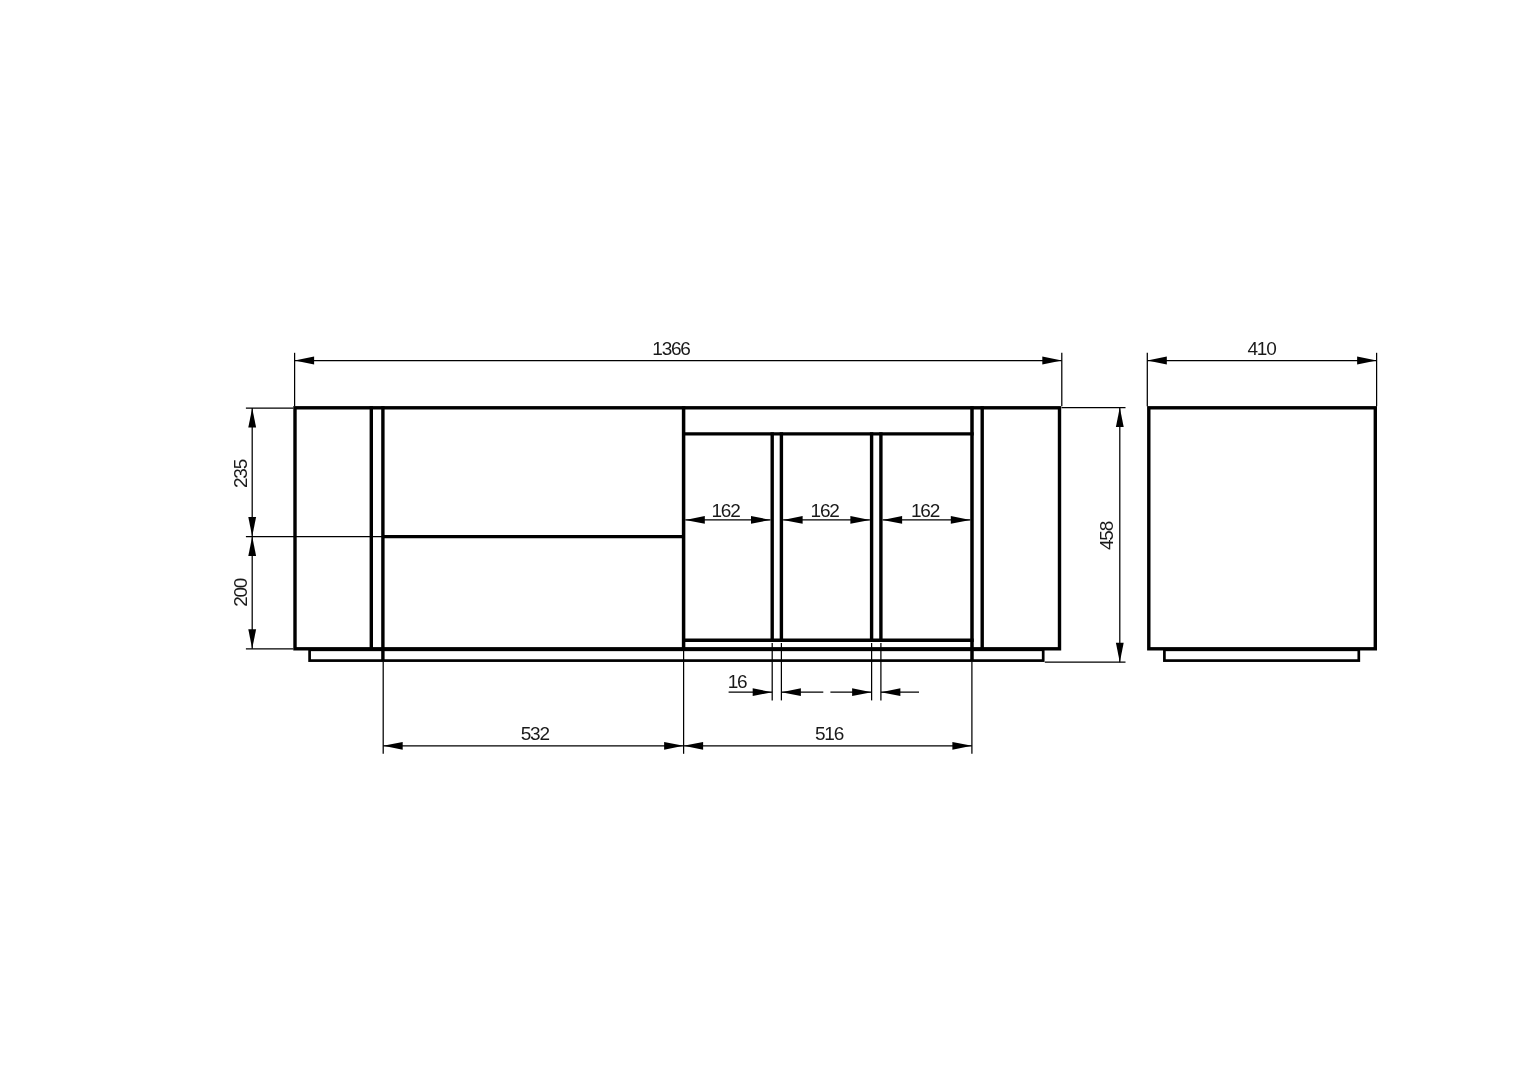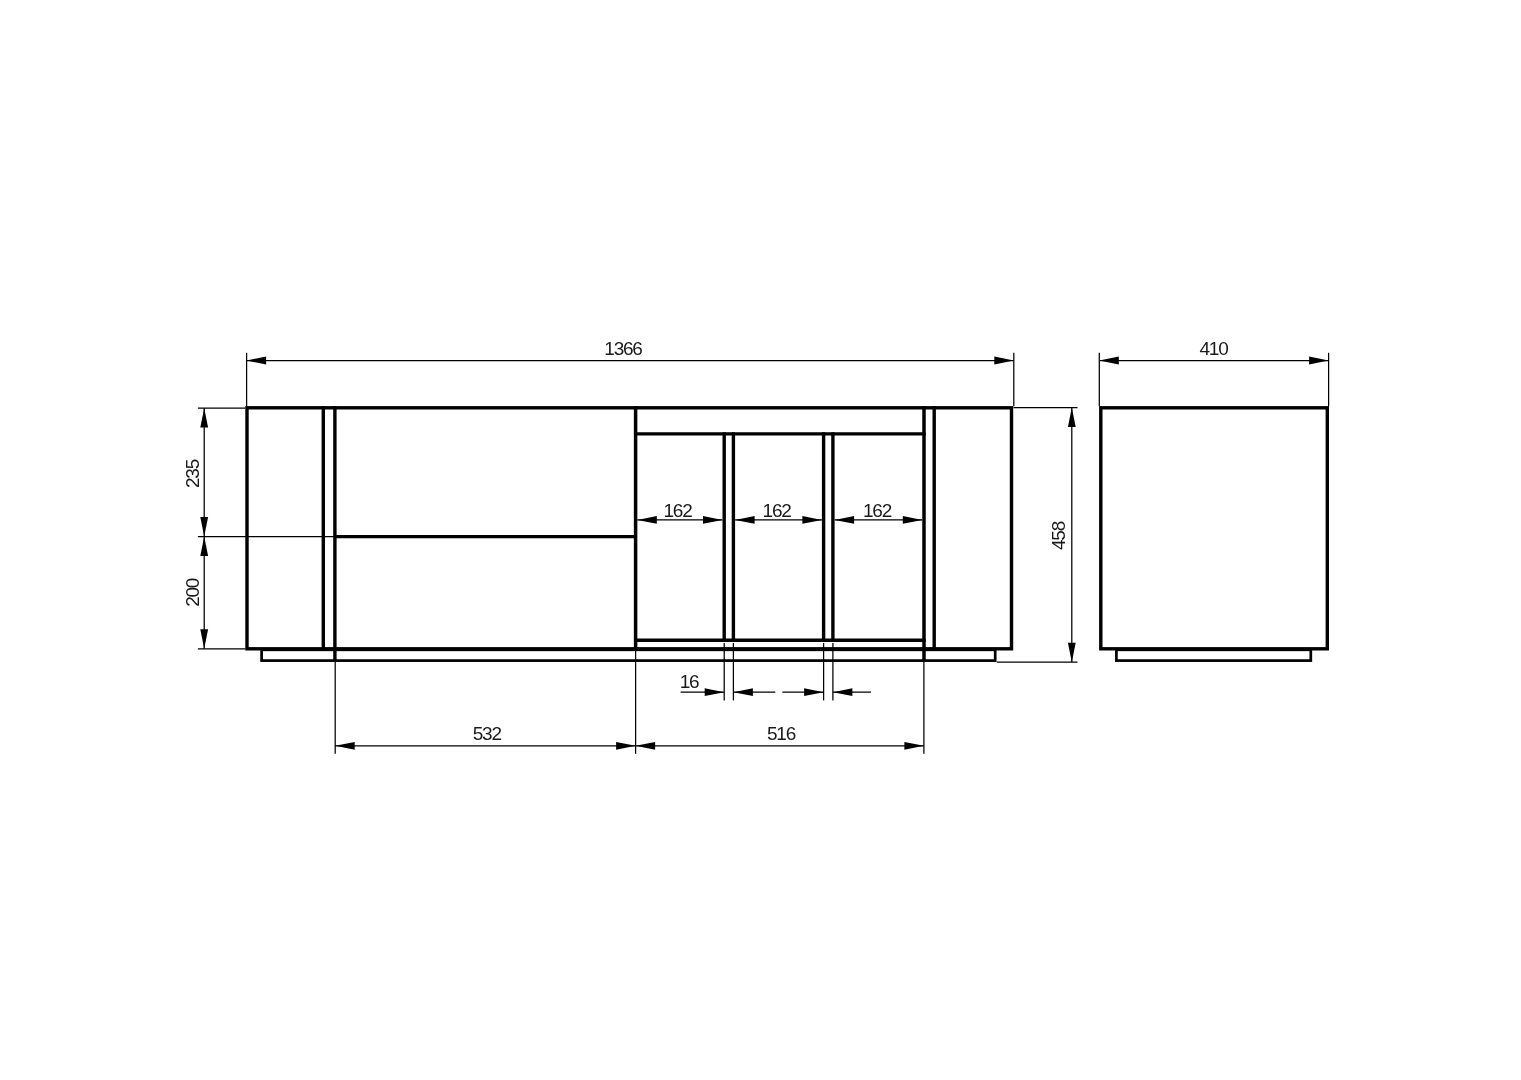--- a/index.html
+++ b/index.html
@@ -1,16 +1,16 @@
 <!DOCTYPE html>
 <html><head>
 <meta charset="utf-8">
 <style>
   html,body{margin:0;padding:0;background:#ffffff;}
-  .wrap{width:1213px;height:1080px;position:relative;background:#fff;}
+  .wrap{width:1213px;height:1080px;position:relative;background:#fff;padding-left:48px;}
   text{font-family:"Liberation Sans",sans-serif;fill:#1a1a1a;}
 </style>
 </head>
 <body>
 <div class="wrap">
 <svg width="1521" height="1080" viewBox="0 0 1521 1080" xmlns="http://www.w3.org/2000/svg">
 <defs>
 </defs>
 
 <rect x="0" y="0" width="1521" height="1080" fill="#ffffff"></rect>

